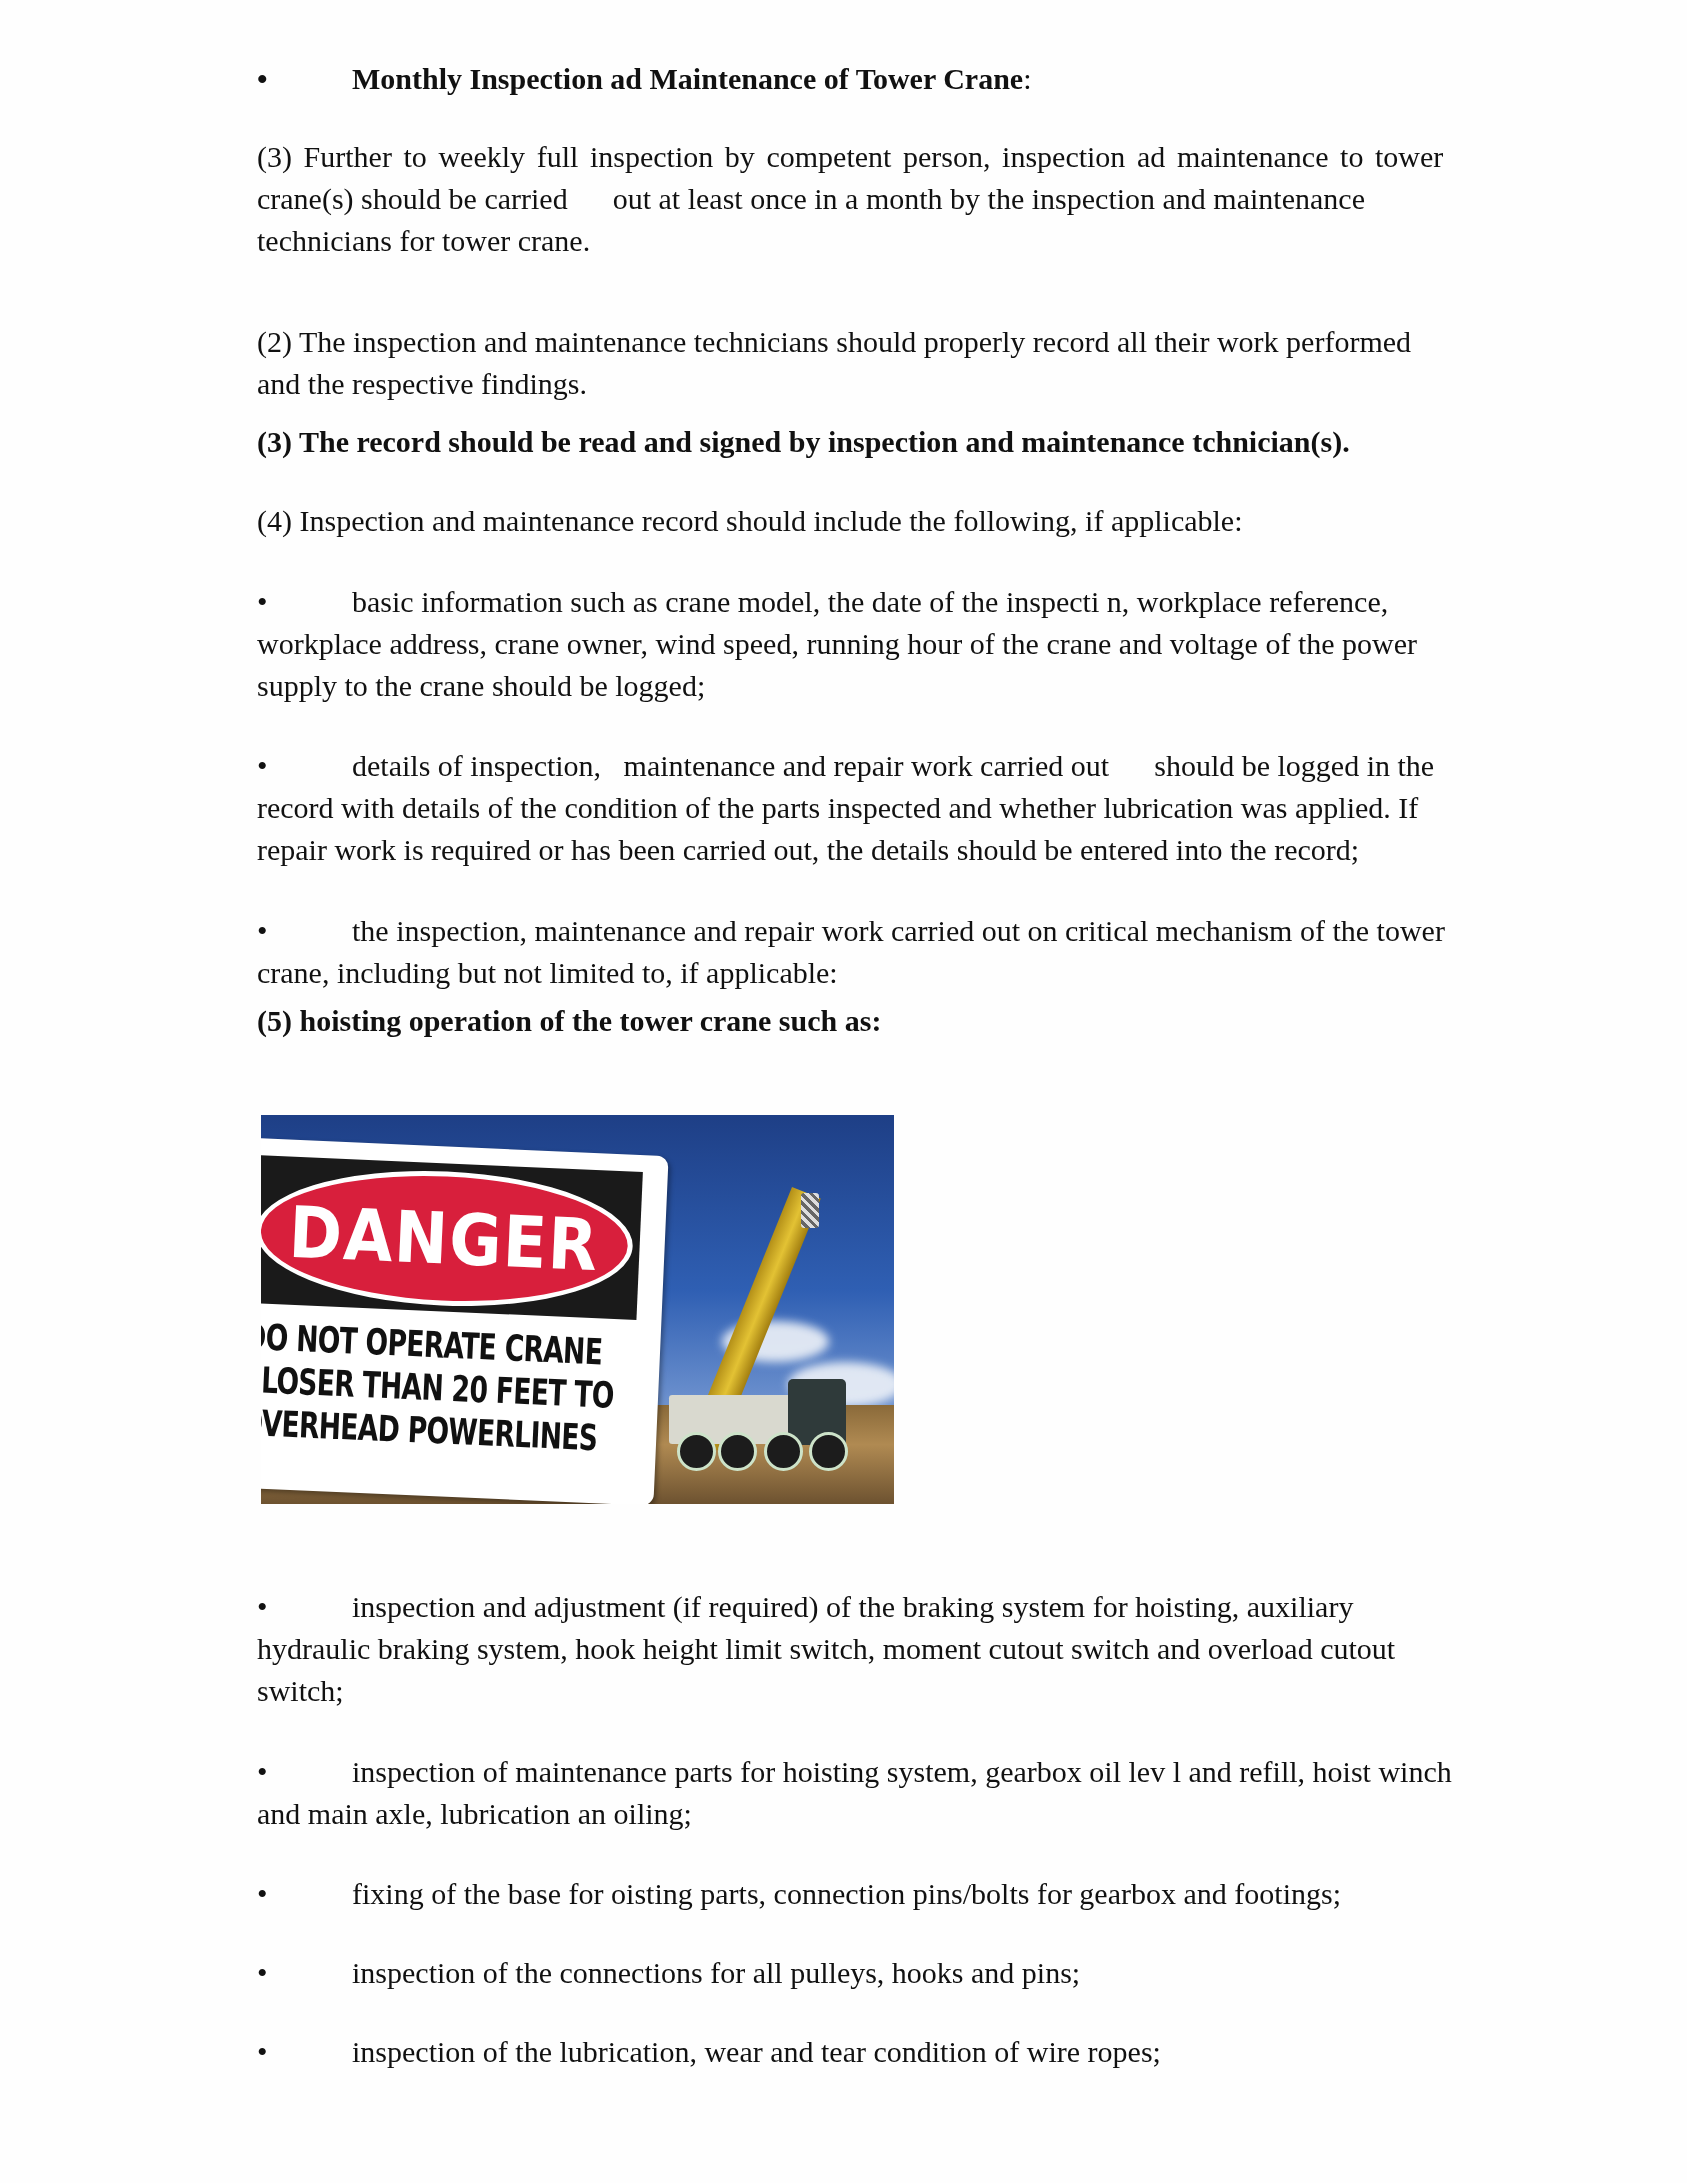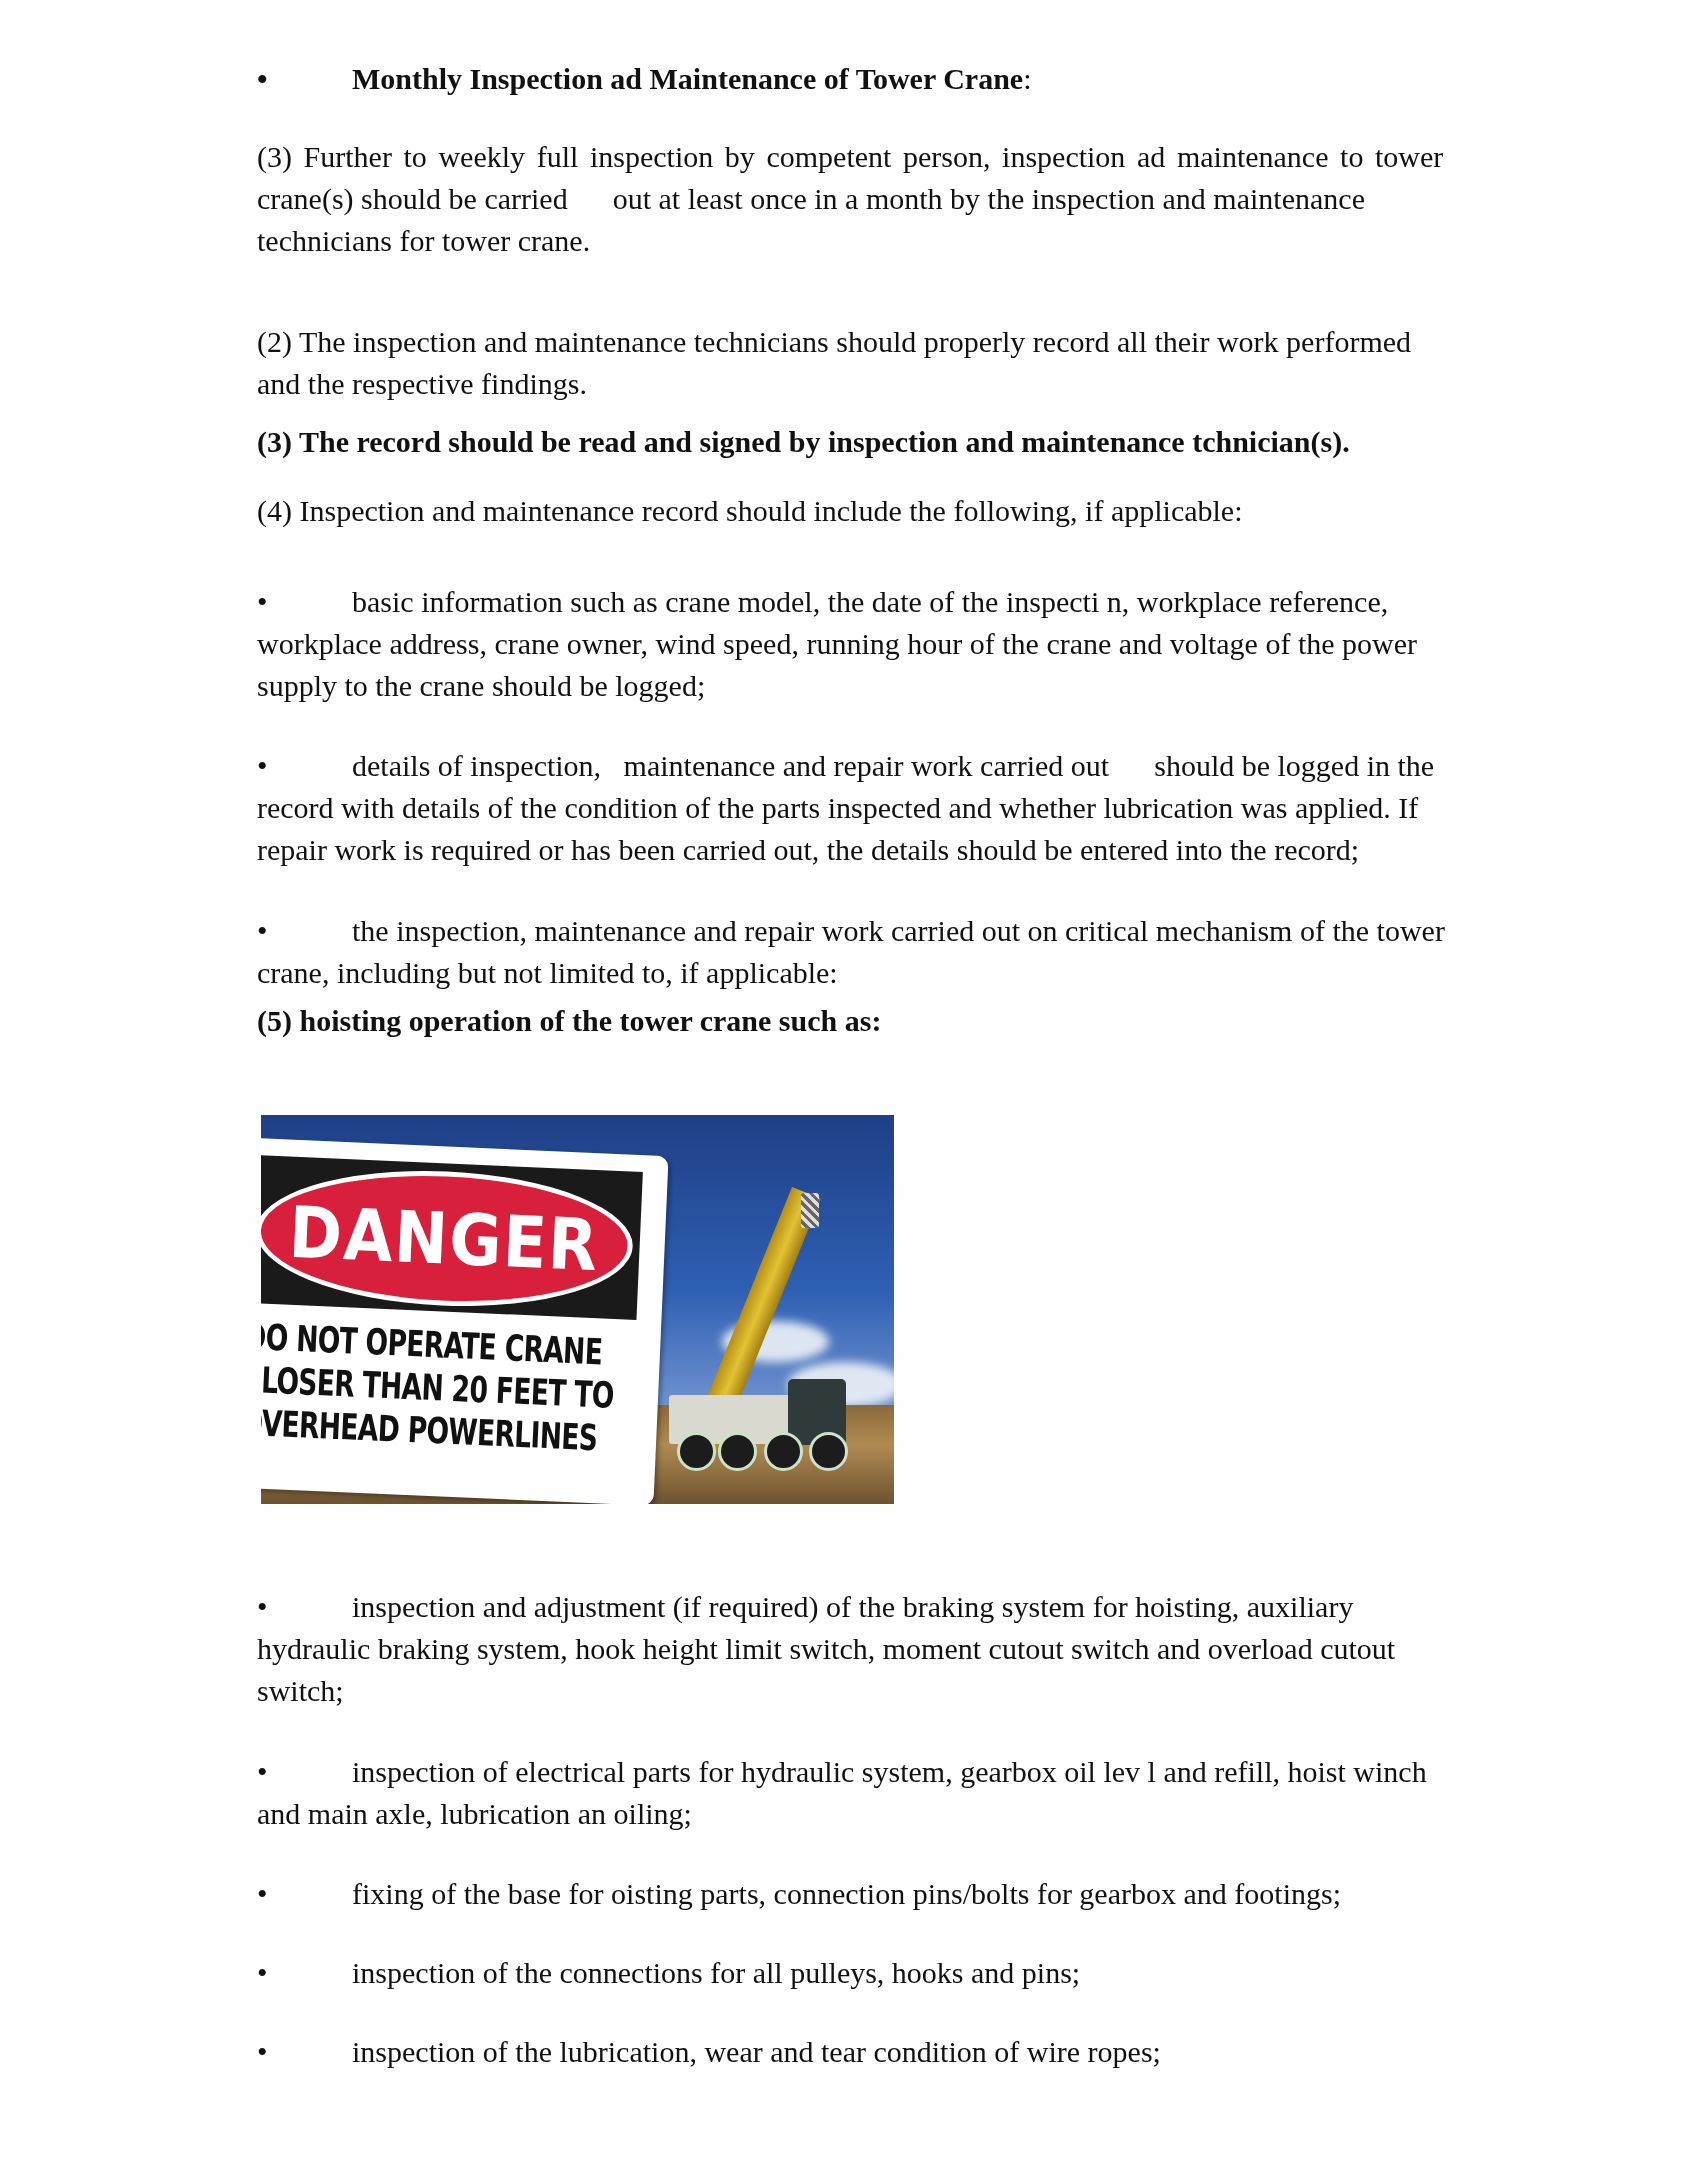--- a/index.html
+++ b/index.html
@@ -47,21 +47,21 @@
 
   <div class="block" style="top:300px;margin-top:21px;">
     <div class="nowrap-line">(2) The inspection and maintenance technicians should properly record all their work performed</div>
     <div class="nowrap-line">and the respective findings.</div>
   </div>
 
   <div class="block" style="top:421px;font-weight:bold;">
     <div class="nowrap-line">(3) The record should be read and signed by inspection and maintenance tchnician(s).</div>
   </div>
 
-  <div class="block" style="top:490px;">
+  <div class="block" style="top:500px;">
     <div class="nowrap-line">(4) Inspection and maintenance record should include the following, if applicable:</div>
   </div>
 
   <div class="block" style="top:581px;">
     <div class="bullet-line nowrap-line"><span class="bullet">•</span><span class="indent"></span><span>basic information such as crane model, the date of the inspecti n, workplace reference,</span></div>
     <div class="nowrap-line">workplace address, crane owner, wind speed, running hour of the crane and voltage of the power</div>
     <div class="nowrap-line">supply to the crane should be logged;</div>
   </div>
 
   <div class="block" style="top:745px;">
@@ -103,21 +103,21 @@
     </div>
   </div>
 
   <div class="block" style="top:1586px;">
     <div class="bullet-line nowrap-line"><span class="bullet">•</span><span class="indent"></span><span>inspection and adjustment (if required) of the braking system for hoisting, auxiliary</span></div>
     <div class="nowrap-line">hydraulic braking system, hook height limit switch, moment cutout switch and overload cutout</div>
     <div class="nowrap-line">switch;</div>
   </div>
 
   <div class="block" style="top:1751px;">
-    <div class="bullet-line nowrap-line"><span class="bullet">•</span><span class="indent"></span><span>inspection of electrical parts for hydraulic system, gearbox oil lev l and refill, hoist winch</span></div>
+    <div class="bullet-line nowrap-line"><span class="bullet">•</span><span class="indent"></span><span>inspection of maintenance parts for hoisting system, gearbox oil lev l and refill, hoist winch</span></div>
     <div class="nowrap-line">and main axle, lubrication an oiling;</div>
   </div>
 
   <div class="block" style="top:1873px;">
     <div class="bullet-line nowrap-line"><span class="bullet">•</span><span class="indent"></span><span>fixing of the base for oisting parts, connection pins/bolts for gearbox and footings;</span></div>
   </div>
 
   <div class="block" style="top:1952px;">
     <div class="bullet-line nowrap-line"><span class="bullet">•</span><span class="indent"></span><span>inspection of the connections for all pulleys, hooks and pins;</span></div>
   </div>

